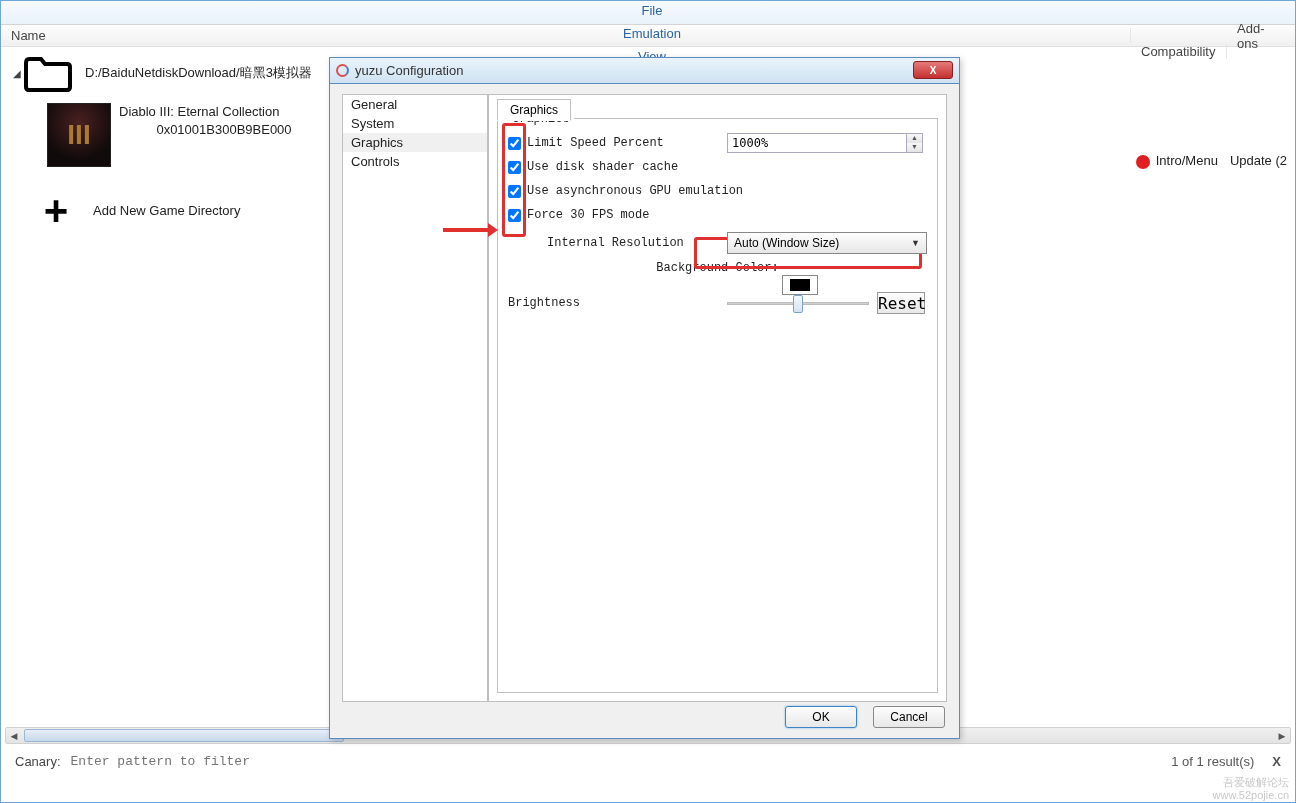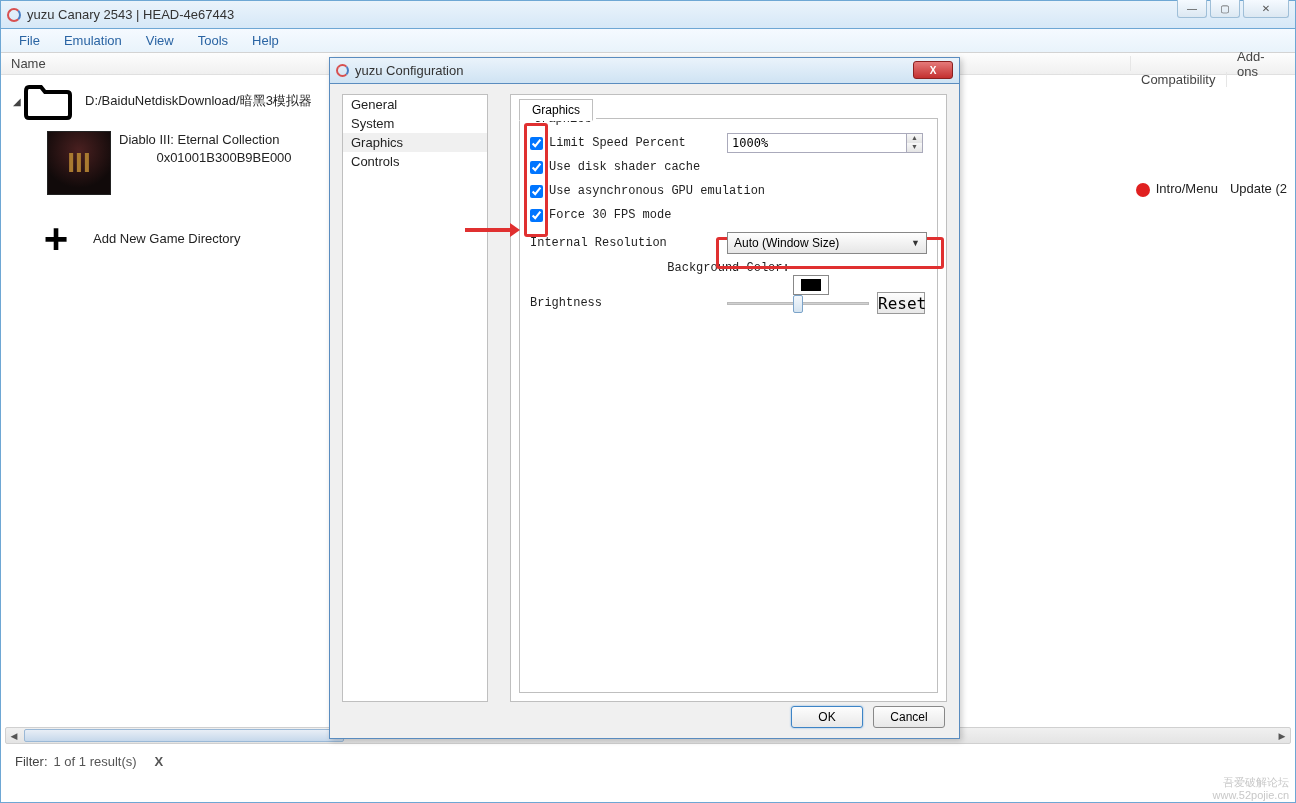--- a/index.html
+++ b/index.html
@@ -7,21 +7,21 @@
 
 
 .main-window { position: absolute; top: 0; left: 0; width: 1296px; height: 803px; border: 1px solid #6ea7d4; background: #fff; }
 .titlebar { height: 28px; background: linear-gradient(#eaf3fb,#d6e8f7); border-bottom: 1px solid #6ea7d4; display: flex; align-items: center; padding-left: 6px; }
 .titlebar .logo { width: 14px; height: 14px; border: 2px solid #d85050; border-radius: 50%; border-right-color: #4a7ec4; margin-right: 6px; }
 .titlebar .title { font-size: 13px; color: #333; }
 .window-controls { position: absolute; top: -1px; right: 6px; display: flex; gap: 3px; }
 .window-controls .btn { width: 30px; height: 18px; border: 1px solid #9fbfd8; border-top: none; border-radius: 0 0 3px 3px; background: linear-gradient(#f5faff,#dce8f2); display: flex; align-items: center; justify-content: center; font-size: 10px; color: #555; cursor: default; }
 .window-controls .btn.wide { width: 46px; }
 
-.menubar { height: 24px; border-bottom: 1px solid #d3d3d3; display: flex; align-items: center; padding-left: 8px; gap: 4px; background: linear-gradient(#f5faff,#e9f3fb); }
+.menubar { height: 24px; border-bottom: 1px solid #d3d3d3; display: flex; align-items: center; padding-left: 8px; gap: 4px; background: linear-gradient(#f5faff,#e9f3fb); flex-direction: column; }
 .menubar .item { padding: 2px 10px; color: #2a64a3; font-size: 13px; }
 
 .list-header { height: 22px; border-bottom: 1px solid #e0e0e0; display: flex; align-items: center; background: linear-gradient(#fdfdfd,#f0f0f0); }
 .list-header .col { padding: 0 10px; font-size: 13px; color: #444; }
 .list-header .col-name { flex: 1; border-right: 1px solid #e6e6e6; }
 .list-header .col-r { border-right: 1px solid #e6e6e6; margin-top: 32px; }
 
 .game-list { position: relative; height: 645px; overflow: hidden; }
 .game-list .row { display: flex; align-items: center; padding: 4px 8px; }
 .game-list .caret { width: 10px; color: #444; font-size: 10px; padding-left: 4px; }
@@ -43,21 +43,21 @@
 .filterbar .results { padding-right: 8px; color: #555; }
 .filterbar .x { padding: 0 10px; font-weight: bold; color: #555; cursor: default; }
 
 
 .dialog { position: absolute; top: 57px; left: 329px; width: 631px; height: 682px; background: #f0f0f0; border: 1px solid #5a8cbf; box-shadow: 2px 2px 6px rgba(0,0,0,0.2); }
 .dialog .dlg-titlebar { height: 26px; background: linear-gradient(#eaf3fb,#cfe3f3); border-bottom: 1px solid #5a8cbf; display:flex; align-items:center; padding-left:6px; position: relative; }
 .dialog .dlg-titlebar .logo { width: 13px; height: 13px; border: 2px solid #d85050; border-radius: 50%; border-right-color: #4a7ec4; margin-right: 6px; }
 .dialog .dlg-titlebar .dlg-title { font-size: 13px; color: #333; }
 .dlg-close { position: absolute; top: 3px; right: 6px; width: 40px; height: 18px; border-radius: 3px; background: linear-gradient(#e57a7a,#c43030); border: 1px solid #8a2020; color: #fff; font-size: 10px; display:flex;align-items:center;justify-content:center;font-weight:bold; }
 
-.dlg-body { display: flex; padding: 10px 12px 0 12px; height: 618px; gap: 22px; }
+.dlg-body { display: flex; padding: 10px 12px 0 12px; height: 618px; gap: 0; }
 .nav-list { width: 146px; border: 1px solid #bfbfbf; background: #fff; }
 .nav-list .nav-item { padding: 2px 8px; font-size: 13px; color: #222; }
 .nav-list .nav-item.selected { background: #f0f0f0; }
 
 .content-pane { flex: 1; border: 1px solid #bfbfbf; background: #fff; position: relative; }
 .tab-strip { position: absolute; top: 4px; left: 8px; }
 .tab { display: inline-block; padding: 3px 12px; border: 1px solid #bfbfbf; background: #fff; font-size: 12px; position:relative; z-index:2; border-bottom-color:#fff; }
 .tab-body { position:absolute; top: 23px; left: 8px; right: 8px; bottom: 8px; border: 1px solid #bfbfbf; padding: 12px 10px 10px 10px; }
 .fieldset-label { position:absolute; top: -7px; left: 10px; background:#fff; padding:0 4px; font-family:"SimSun","Courier New",monospace; font-size:12px; }
 
@@ -76,40 +76,31 @@
 .color-swatch .sw { width: 20px; height: 12px; background: #000; }
 .slider { width: 142px; height: 20px; position: relative; display:flex;align-items:center; }
 .slider .track { width:100%; height:3px; background:#d0d0d0; border:1px solid #bbb; }
 .slider .thumb { position:absolute; left:50%; top:2px; width:10px; height:18px; background:linear-gradient(#f4f8fc,#d4e3f0); border:1px solid #7ba3c9; border-radius:2px; transform:translateX(-50%); }
 .reset-btn { width: 48px; height: 22px; border:1px solid #999; background:linear-gradient(#fdfdfd,#e8e8e8); font-family:"SimSun",monospace; font-size:16px; }
 
 .highlight-boxes { border: 3px solid #e03030; position:absolute; border-radius:3px; pointer-events:none; }
 .red-arrow { position:absolute; left:-55px; top:101px; width:55px; height:20px; }
 .red-arrow svg { width:55px; height:20px; }
 
-.dlg-buttons { position:absolute; bottom:10px; right:14px; display:flex; gap:10px;margin-left:44px; }
+.dlg-buttons { position:absolute; bottom:10px; right:14px; display:flex; gap:16px;margin-left:44px; }
 .dlg-buttons button { width:72px; height:22px; border:1px solid #888; background:linear-gradient(#fdfdfd,#e8e8e8); font-size:12px; border-radius:3px; }
 .dlg-buttons button.primary { border:1px solid #3d84c6; box-shadow:0 0 2px #6fa8dc; }
 
 .watermark { position:absolute; right:6px; bottom:0; font-size:11px; color:#c8c8c8; text-align:right; line-height:13px; }
 .right-cols { display:flex; align-items:center; margin-left:auto; gap:12px; padding-right:8px; font-size:13px; color:#222; }
 </style>
 </head>
 <body>
 
 <div class="main-window">
-  <div class="titlebar">
-    <span class="logo"></span>
-    <span class="title">yuzu Canary 2543 | HEAD-4e67443</span>
-    <div class="window-controls">
-      <div class="btn">—</div>
-      <div class="btn">▢</div>
-      <div class="btn wide">✕</div>
-    </div>
-  </div>
 
   <div class="menubar">
     <span class="item">File</span>
     <span class="item">Emulation</span>
     <span class="item">View</span>
     <span class="item">Tools</span>
     <span class="item">Help</span>
   </div>
 
   <div class="list-header">
@@ -148,21 +139,22 @@
     </div>
   </div>
 
   <div class="scrollbar-h">
     <div class="arrow">◀</div>
     <div class="thumb"></div>
     <div class="arrow r">▶</div>
   </div>
 
   <div class="filterbar">
-    <span class="label">Filter:</span>
+    <span class="label">Canary:</span>
+    <input placeholder="Enter pattern to filter" style="">
     <span class="results">1 of 1 result(s)</span>
     <span class="x">X</span>
   </div>
 
   <div class="watermark">
     <div>吾爱破解论坛</div>
     <div>www.52pojie.cn</div>
   </div>
 </div>
 
@@ -212,21 +204,21 @@
         </div>
         <div class="form-row">
           <input type="checkbox" class="cb" checked="" style="">
           <span class="lbl mono">Use asynchronous GPU emulation</span>
         </div>
         <div class="form-row">
           <input type="checkbox" class="cb" checked="" style="">
           <span class="lbl mono">Force 30 FPS mode</span>
         </div>
 
-        <div class="form-row" style="margin-top:4px;">
+        <div class="form-row" style="margin-top:4px;margin-left:39px;">
           <span class="lbl mono" style="padding-left:0">Internal Resolution</span>
           <div class="field combo">
             <span>Auto (Window Size)</span>
             <span class="arrow">▼</span>
           </div>
         </div>
 
         <div class="form-row" style="margin-top:6px;flex-direction:column;">
           <span class="lbl mono">Background Color:</span>
           <div class="field" style="display:flex;justify-content:flex-end;">

